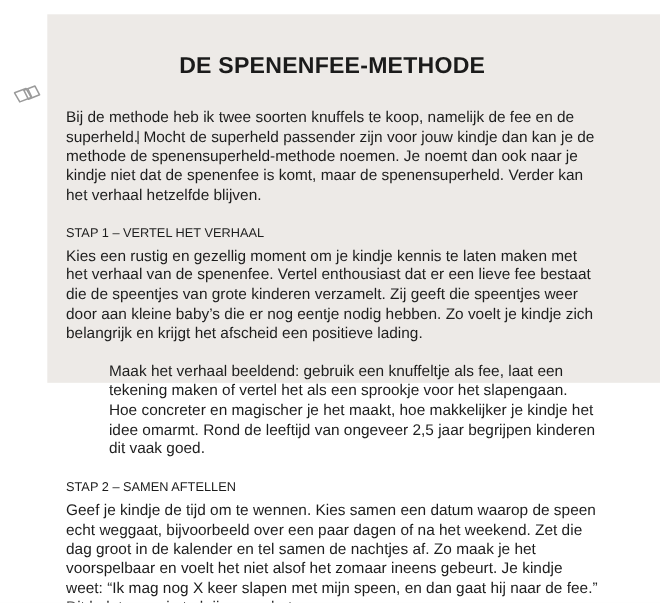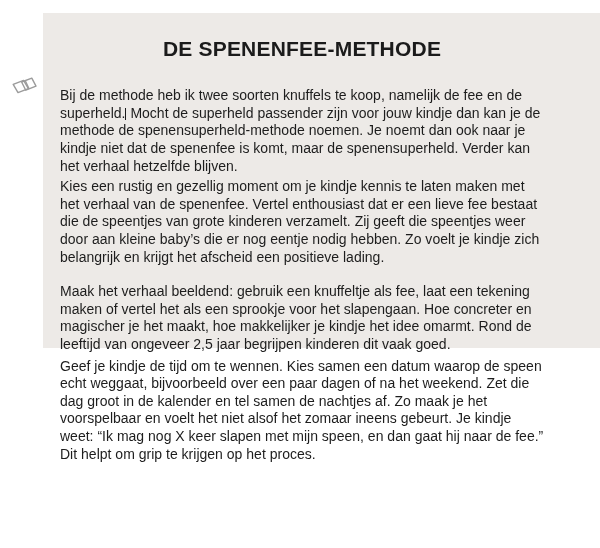--- a/index.html
+++ b/index.html
@@ -58,37 +58,37 @@
     width: 484px;
   }
 
   .doc-title {
     font-size: 21px;
     font-weight: 600;
     letter-spacing: 0.2px;
     text-align: center;
     color: #1b1b1b;
     margin: 0;
-    padding-top: 23px;
+    padding-top: 34px;
     padding-bottom: 0;
     line-height: 1.25;
   }
 
   .body-para {
     font-size: 14px;
     line-height: 17.6px;
     color: #1d1d1d;
     margin: 0;
     letter-spacing: 0.01px;
     position: relative;
   }
 
   .para-intro { margin-top: 25px; }
   .para-story { margin-top: 3px; }
-  .para-visual { margin-top: 17px; }
+  .para-visual { margin-top: 17px; margin-left: 39px; }
   .para-countdown { margin-top: 4px; }
 
   .step-heading {
     font-size: 11.6px;
     line-height: 17.6px;
     color: #1d1d1d;
     margin: 0;
     margin-top: 17px;
     font-weight: 400;
     letter-spacing: 0.01px;
@@ -120,22 +120,24 @@
       </g>
     </svg>
   </div>
 
   <div class="content">
 
     <h1 class="doc-title">DE SPENENFEE-METHODE</h1>
 
     <p class="body-para para-intro"><span>Bij de methode heb ik twee soorten knuffels te koop, namelijk de fee en de superheld.<span class="caret"></span> Mocht de superheld passender zijn voor jouw kindje dan kan je de methode de spenensuperheld-methode noemen. Je noemt dan ook naar je kindje niet dat de spenenfee is komt, maar de spenensuperheld. Verder kan het verhaal hetzelfde blijven.</span></p>
 
+    <p class="step-heading">STAP 1 – VERTEL HET VERHAAL</p>
 
     <p class="body-para para-story">Kies een rustig en gezellig moment om je kindje kennis te laten maken met het verhaal van de spenenfee. Vertel enthousiast dat er een lieve fee bestaat die de speentjes van grote kinderen verzamelt. Zij geeft die speentjes weer door aan kleine baby’s die er nog eentje nodig hebben. Zo voelt je kindje zich belangrijk en krijgt het afscheid een positieve lading.</p>
 
     <p class="body-para para-visual">Maak het verhaal beeldend: gebruik een knuffeltje als fee, laat een tekening maken of vertel het als een sprookje voor het slapengaan. Hoe concreter en magischer je het maakt, hoe makkelijker je kindje het idee omarmt. Rond de leeftijd van ongeveer 2,5 jaar begrijpen kinderen dit vaak goed.</p>
 
+    <p class="step-heading">STAP 2 – SAMEN AFTELLEN</p>
 
     <p class="body-para para-countdown">Geef je kindje de tijd om te wennen. Kies samen een datum waarop de speen echt weggaat, bijvoorbeeld over een paar dagen of na het weekend. Zet die dag groot in de kalender en tel samen de nachtjes af. Zo maak je het voorspelbaar en voelt het niet alsof het zomaar ineens gebeurt. Je kindje weet: “Ik mag nog X keer slapen met mijn speen, en dan gaat hij naar de fee.” Dit helpt om grip te krijgen op het proces.</p>
 
   </div>
 </div>
 
 </body></html>

